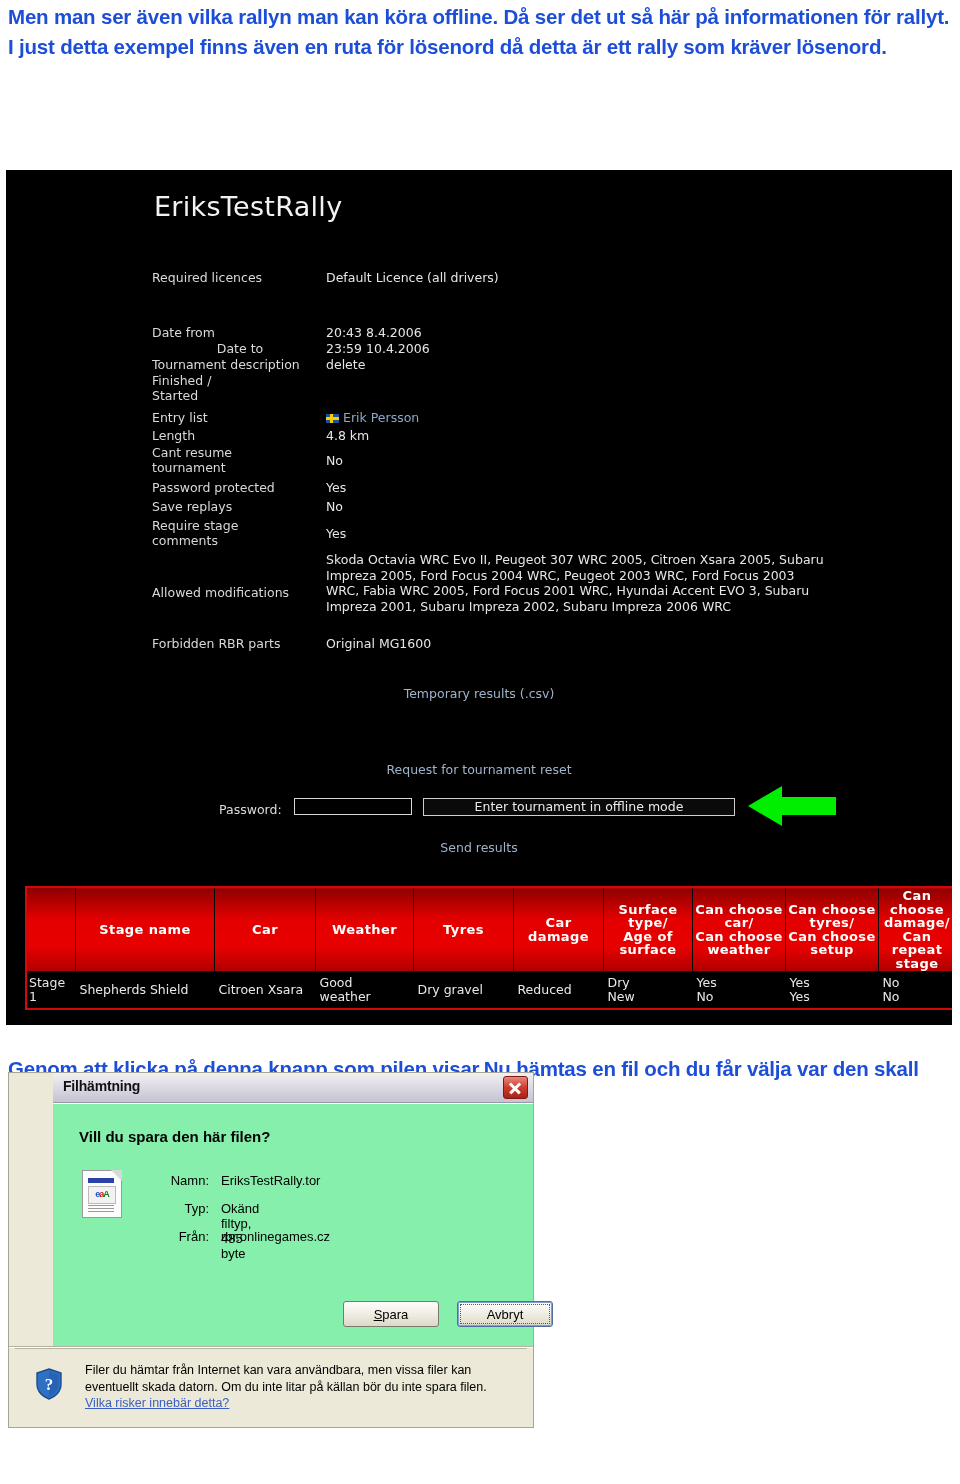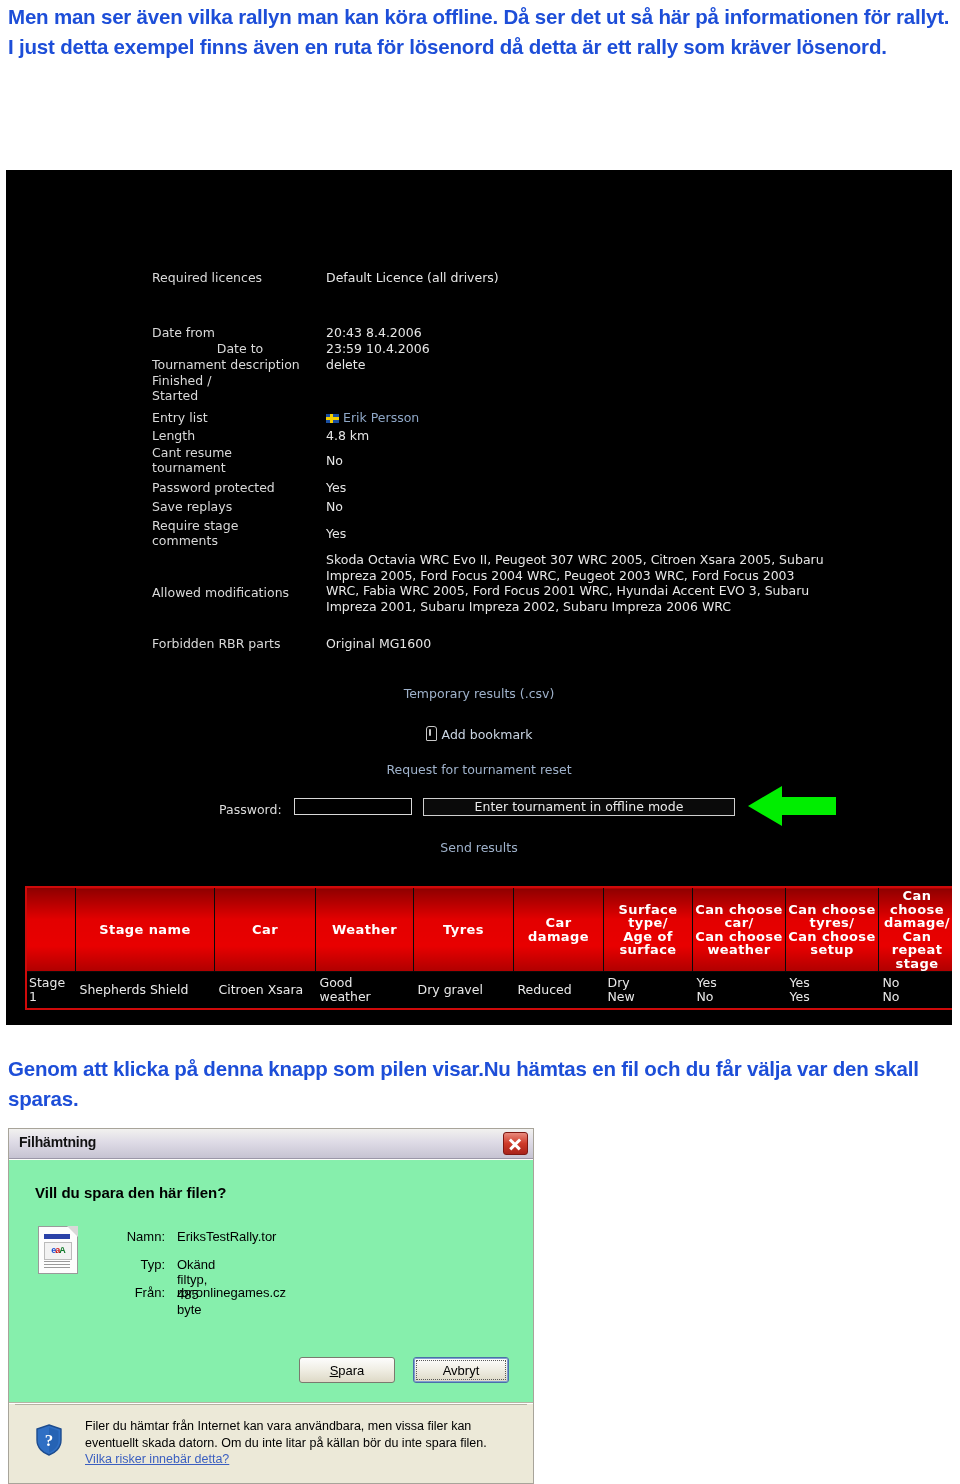--- a/index.html
+++ b/index.html
@@ -217,27 +217,28 @@
     padding: 1px 4px;
     line-height: 14px;
   }
   #stage-table td.num-col { padding-left: 2px; }
   .cell-stack { white-space: pre-line; }
 
   
   #file-dialog {
     position: absolute;
     left: 8px;
-    top: 1128px;
+    top: 1072px;
     width: 526px;
     height: 356px;
     background: #ece9d8;
     border: 1px solid #a8a49a;
     box-sizing: border-box;
     font-family: "Liberation Sans", sans-serif;
+    padding-left: 44px;
   }
   #dialog-titlebar {
     position: relative;
     height: 29px;
     background: linear-gradient(to bottom, #f2f1ef 0%, #dedbe6 45%, #c6c3d2 100%);
     border-bottom: 1px solid #9b97a8;
   }
   #dialog-title {
     position: absolute;
     left: 10px; top: 5px;
@@ -380,20 +381,21 @@
   }
 </style>
 </head>
 <body>
 
 <div class="doc-text" id="intro-text">Men man ser även vilka rallyn man kan köra offline. Då ser det ut så här på informationen för rallyt.
 I just detta exempel finns även en ruta för lösenord då detta är ett rally som kräver lösenord.</div>
 
 <div id="rbr-screenshot">
 
+  <div id="rally-title">EriksTestRally</div>
 
   <div class="kv-label" style="top:100px;">Required licences</div>
   <div class="kv-value" style="top:100px;">Default Licence (all drivers)</div>
 
   <div class="kv-label" style="top:155px;">Date from</div>
   <div class="kv-value" style="top:155px;">20:43 8.4.2006</div>
 
   <div class="kv-label" style="top:171px;text-align:center;">Date to</div>
   <div class="kv-value" style="top:171px;">23:59 10.4.2006</div>
 
@@ -424,21 +426,20 @@
   <div class="kv-value" style="top:356px;">Yes</div>
 
   <div class="kv-label" style="top:415px;">Allowed modifications</div>
   <div class="kv-value multiline" style="top:382px;width:502px;">Skoda Octavia WRC Evo II, Peugeot 307 WRC 2005, Citroen Xsara 2005, Subaru Impreza 2005, Ford Focus 2004 WRC, Peugeot 2003 WRC, Ford Focus 2003 WRC, Fabia WRC 2005, Ford Focus 2001 WRC, Hyundai Accent EVO 3, Subaru Impreza 2001, Subaru Impreza 2002, Subaru Impreza 2006 WRC</div>
 
   <div class="kv-label" style="top:466px;">Forbidden RBR parts</div>
   <div class="kv-value" style="top:466px;">Original MG1600</div>
 
   <div class="center-link" id="temp-results-link">Temporary results (.csv)</div>
 
-  <div id="add-bookmark-row"><span class="bookmark-glyph"></span><span>Add bookmark</span></div>
 
   <div class="center-link" id="reset-request-link">Request for tournament reset</div>
 
   <div id="password-row">
     <span id="password-label">Password:</span>
     <input id="password-input" type="password" placeholder="" style="">
     <button id="enter-offline-button">Enter tournament in offline mode</button>
   </div>
 
   <div class="center-link" id="send-results-link">Send results</div>

